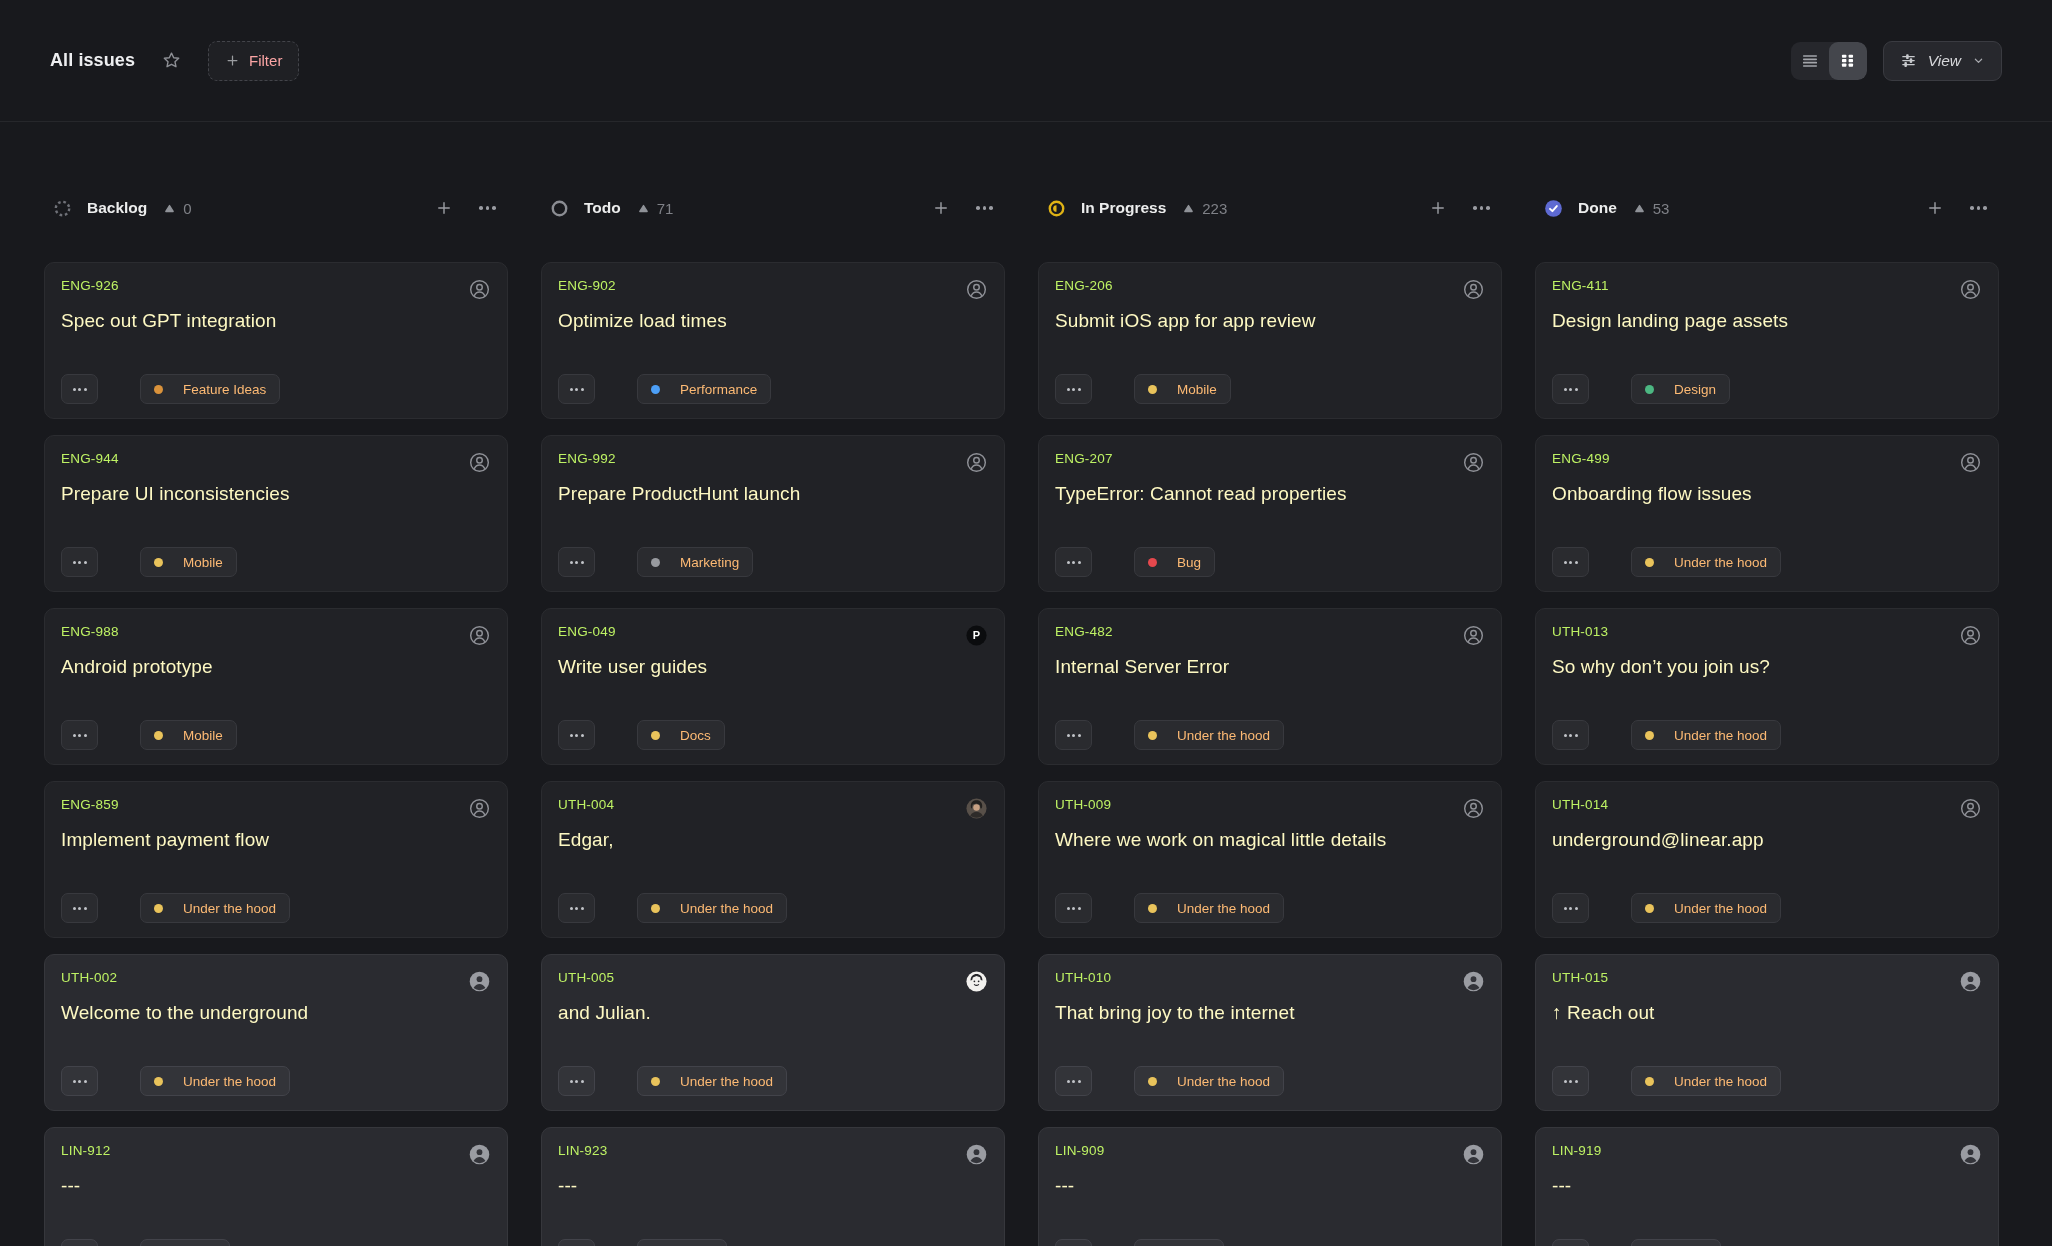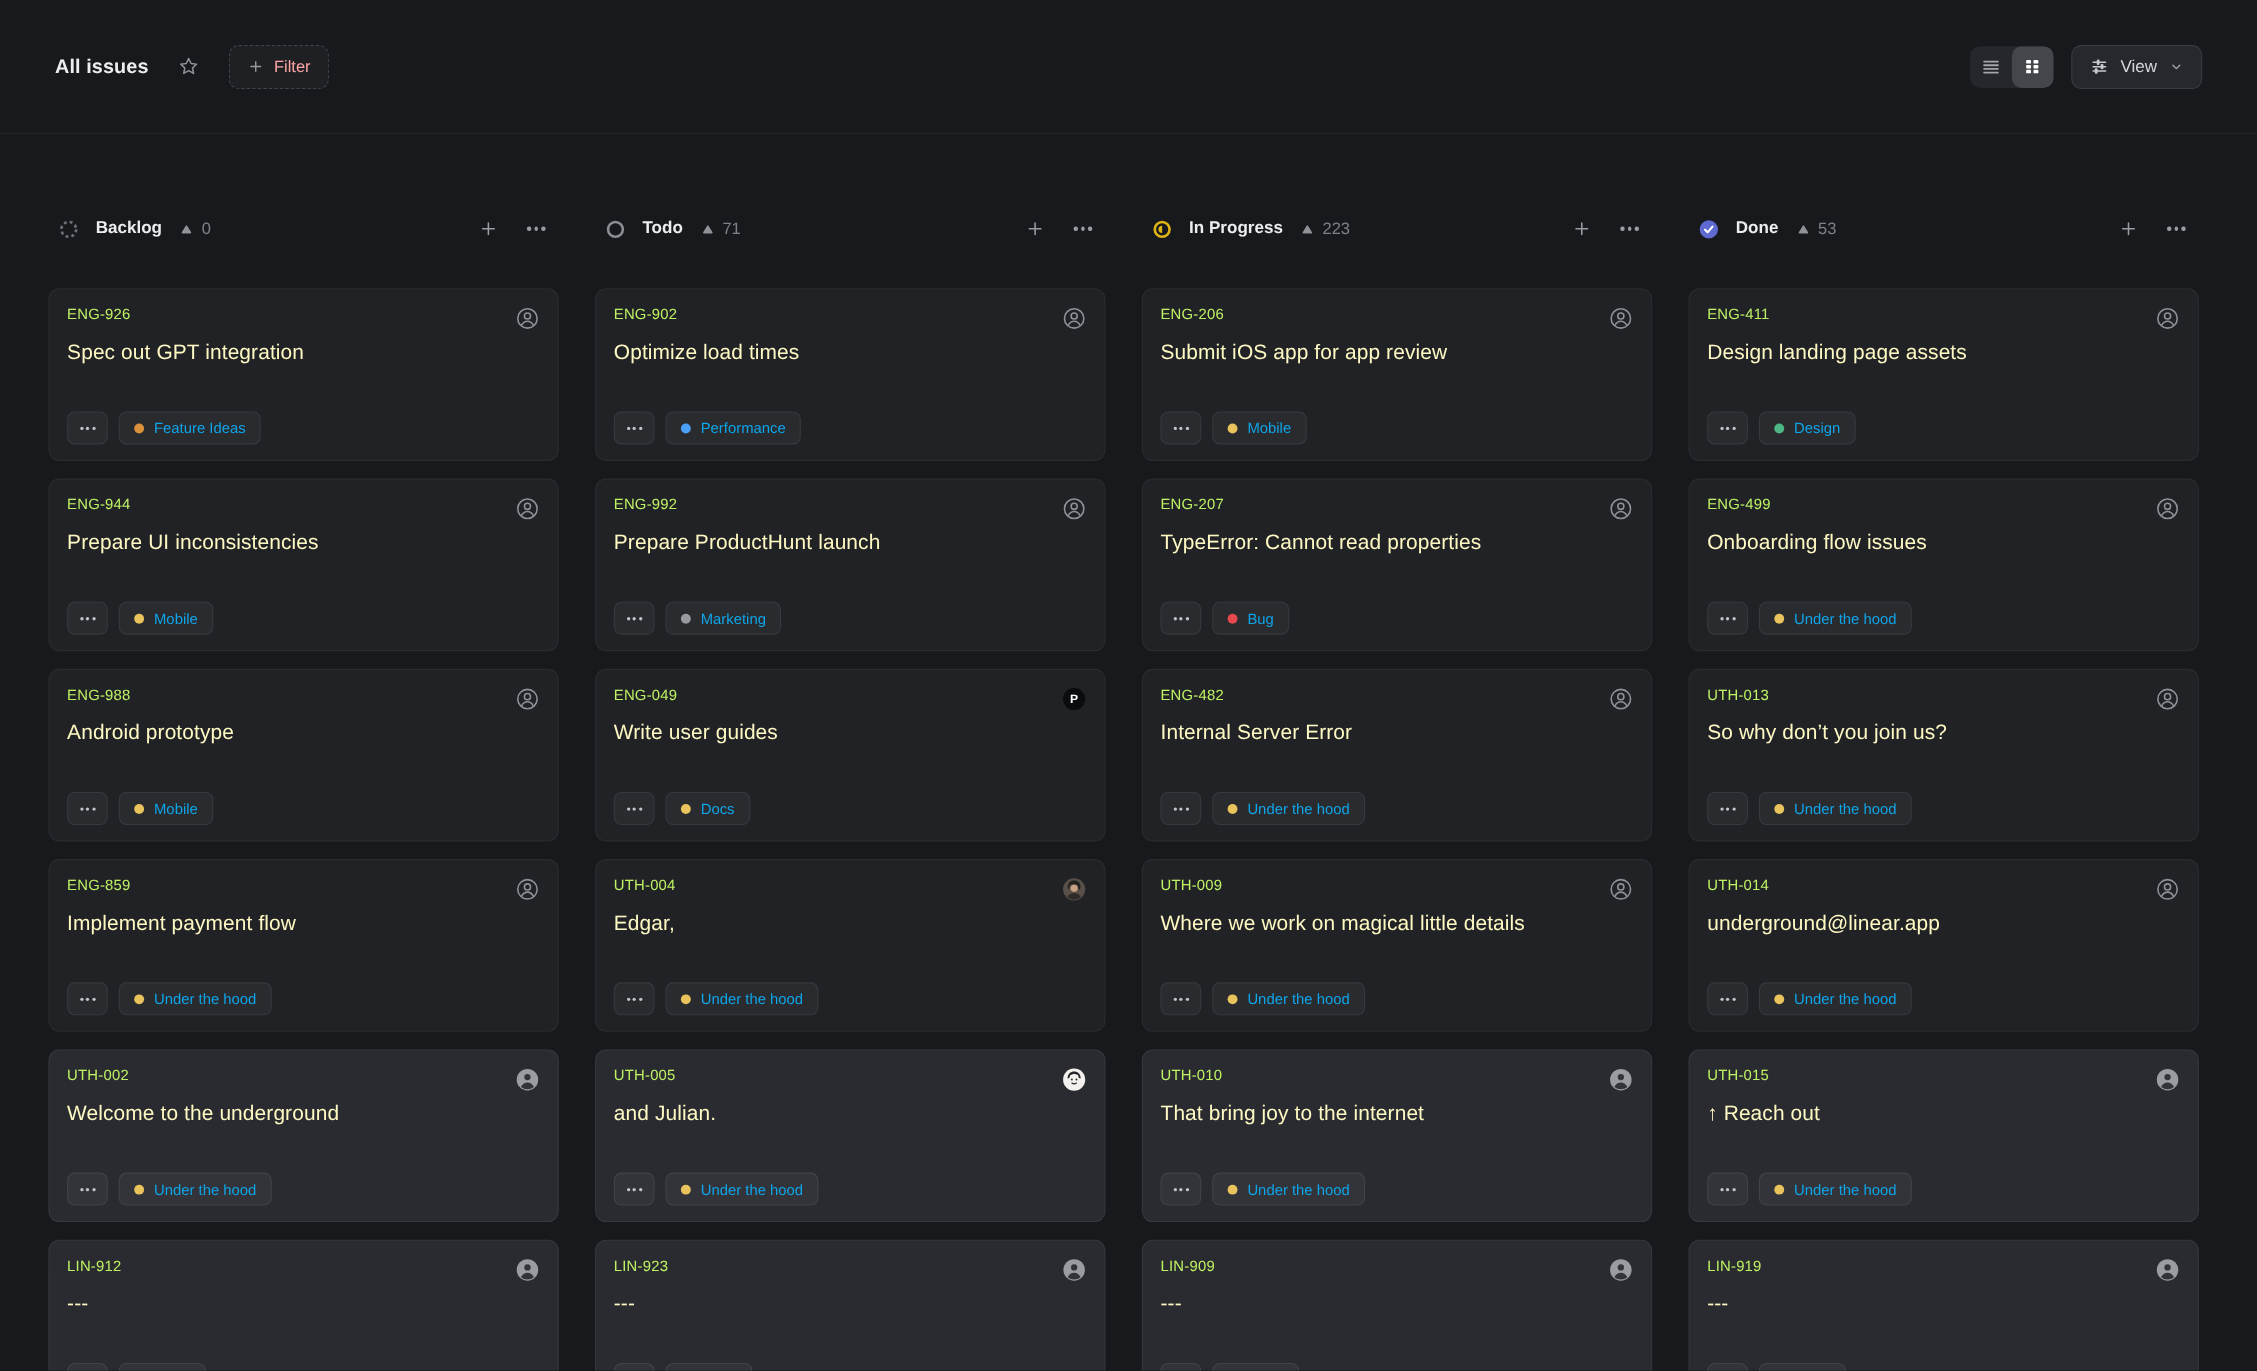--- a/index.html
+++ b/index.html
@@ -34,21 +34,21 @@
   }
   .seg button {
     width:38px; height:38px; border:none; background:transparent; cursor:pointer;
     display:flex; align-items:center; justify-content:center;
   }
   .seg button.active { background:#44464c; border-radius:9px; }
   .view-btn {
     display:flex; align-items:center; gap:10px;
     height:40px; padding:0 15px;
     background:#27282d; border:1px solid #3a3b41; border-radius:9px;
-    color:#d6d7da; font-size:15.5px; font-family:inherit; cursor:pointer;
+    color:#d6d7da; font-size:15.5px; font-family:inherit; cursor:pointer;font-style:italic;
   }
   
   .board {
     display:flex; gap:33px;
     padding:68px 44px 0 44px;
   }
   .column { width:464px; flex:0 0 464px; }
   .col-header {
     display:flex; align-items:center; height:36px; margin-bottom:36px;
     padding:0 8px 0 9px;
@@ -81,22 +81,22 @@
   .menu-btn {
     width:37px; height:30px; border-radius:7px;
     background:#2a2b2f; border:1px solid #38393e; cursor:pointer;
     display:flex; align-items:center; justify-content:center; gap:2.5px;
   }
   .menu-btn i { width:3px; height:3px; border-radius:50%; background:#c2c4c9; }
   .card.light .menu-btn { background:#333439; border-color:#42434a; }
   .chip {
     height:30px; padding:0 13px; border-radius:7px;
     background:#2a2b2f; border:1px solid #38393e; cursor:pointer;
-    display:flex; align-items:center; gap:9px;
-    font-family:inherit; font-size:13.5px; color:#0ea5e9;
+    display:flex; align-items:center; gap:20px;
+    font-family:inherit; font-size:13.5px; color:#fdba74;margin-left:32px;
   }
   .card.light .chip { background:#333439; border-color:#42434a; }
   .chip-dot { width:9px; height:9px; border-radius:50%; flex:0 0 9px; }
 </style>
 </head>
 <body>
 
 <header class="topbar">
   <div class="topbar-left">
     <span class="page-title">All issues</span>

